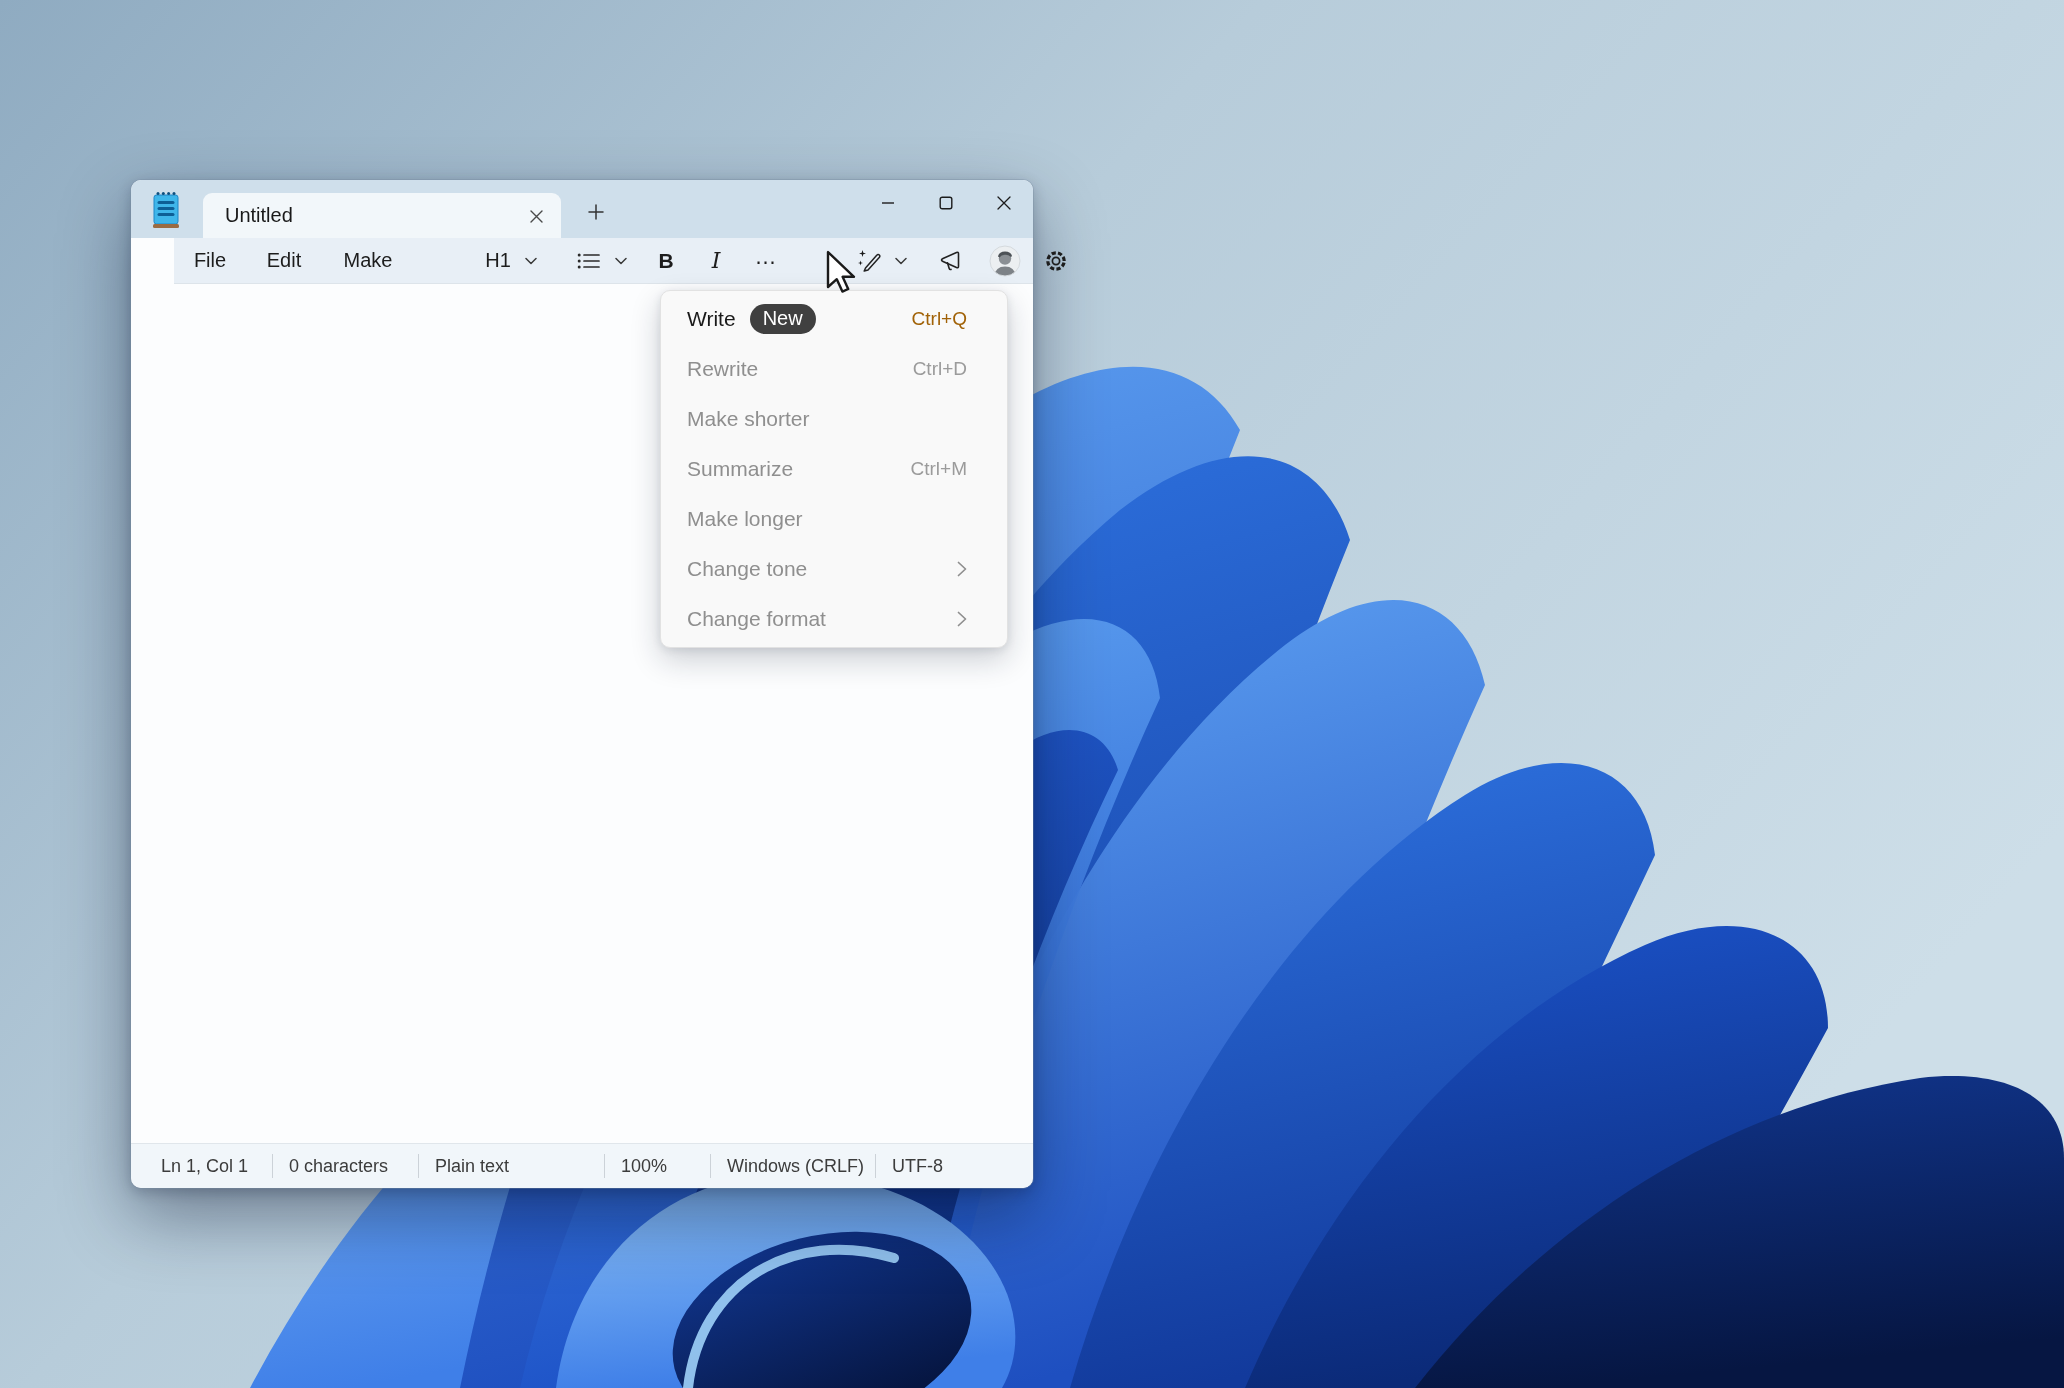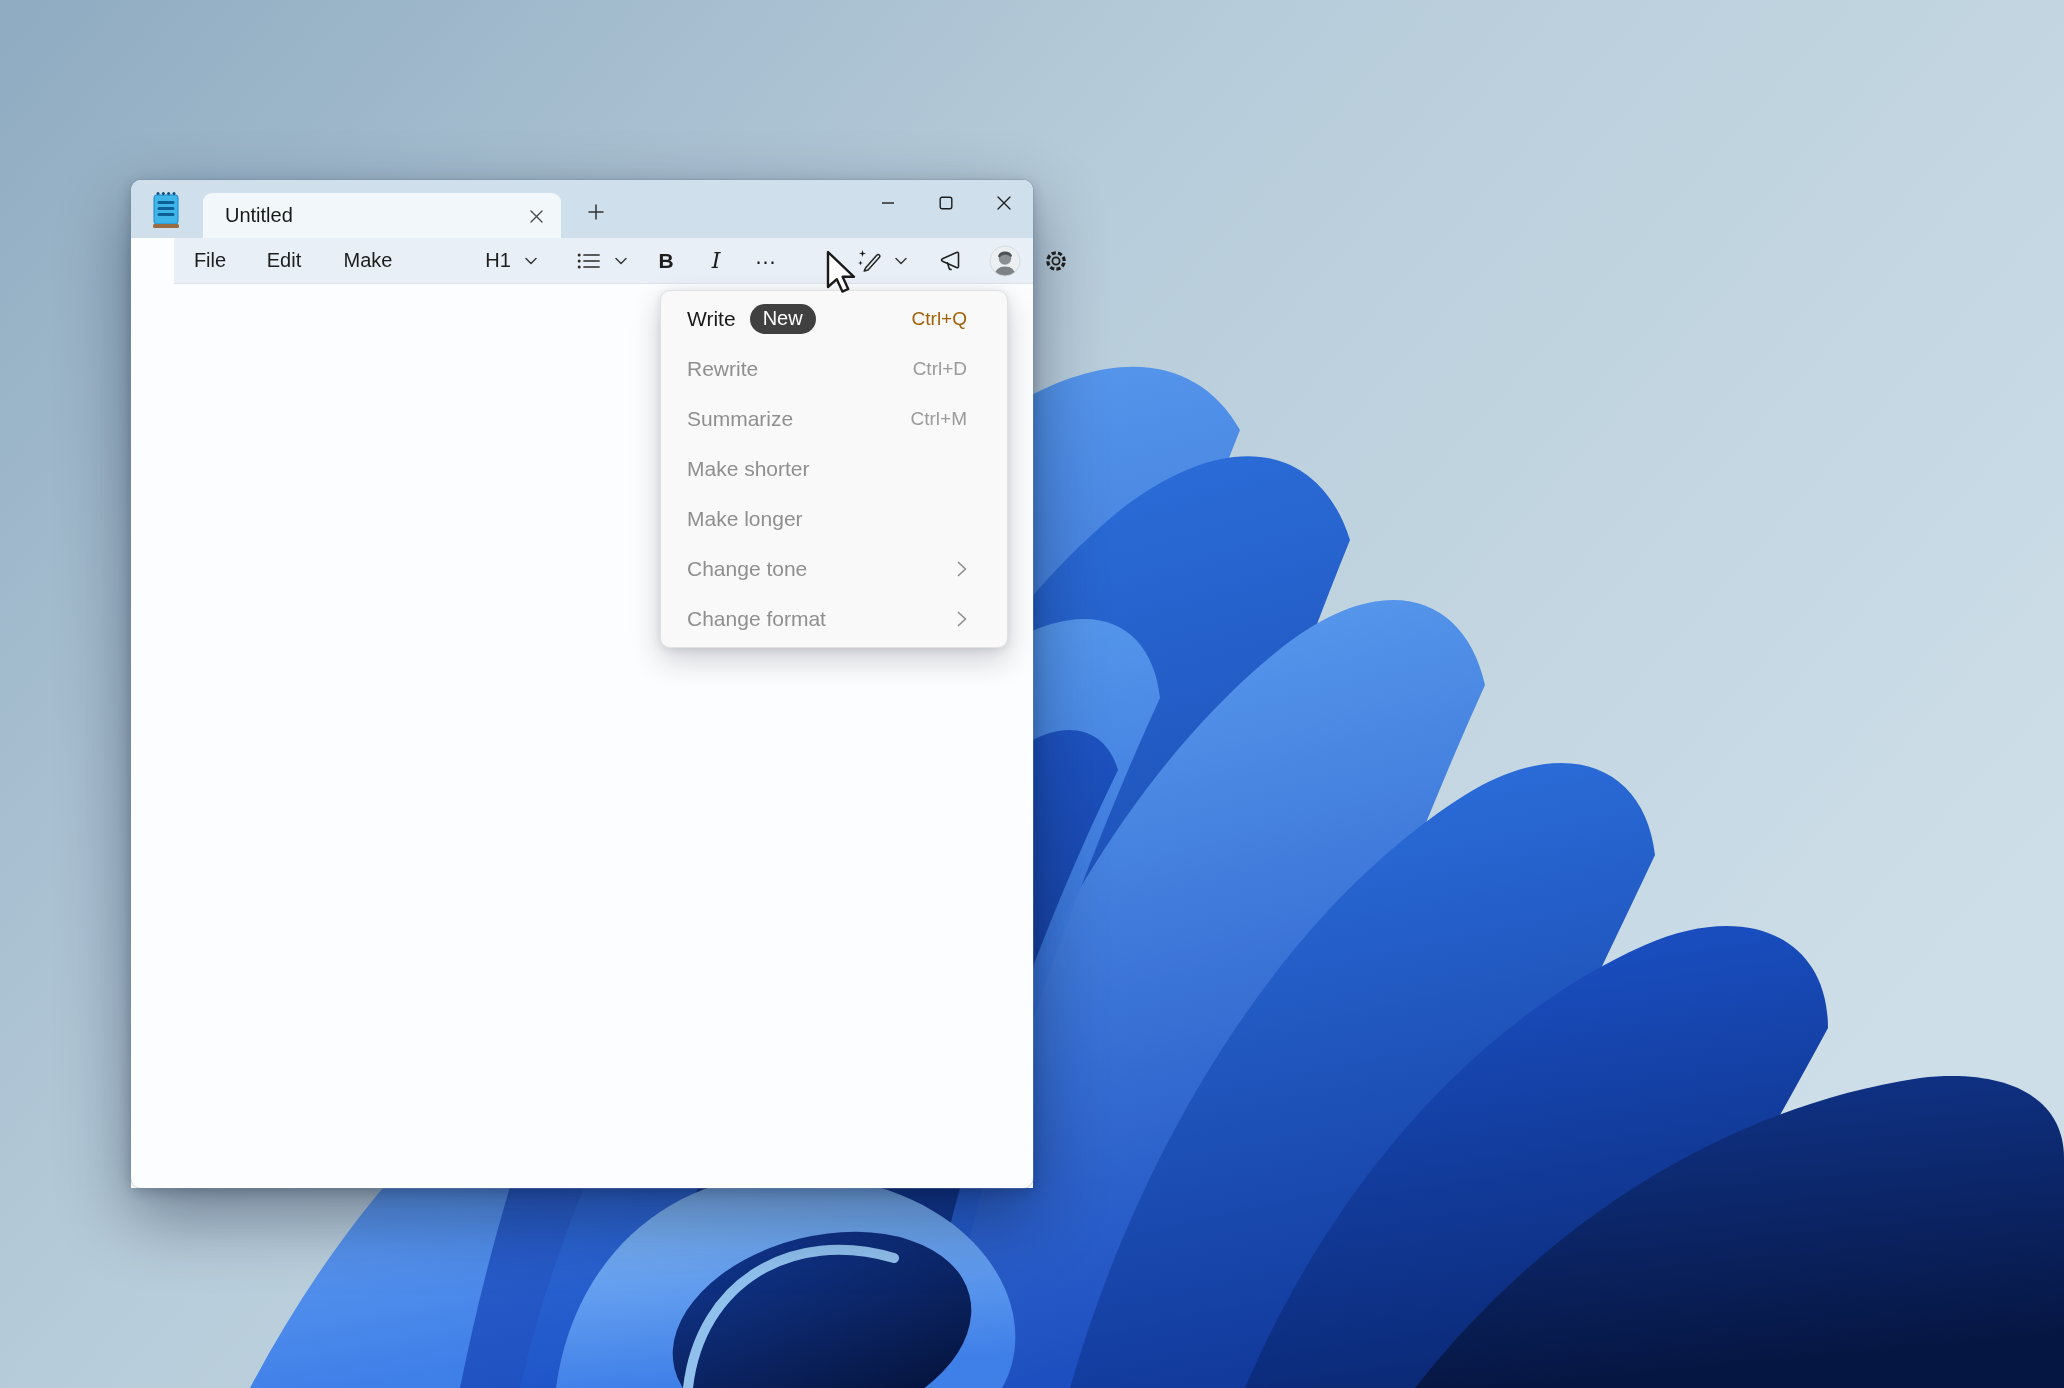--- a/index.html
+++ b/index.html
@@ -243,41 +243,54 @@
       <div class="tb" style="left:882px; width:44px">
         <svg width="26" height="26" viewBox="0 0 26 26">
           <circle cx="13" cy="13" r="8.2" fill="none" stroke="#1d1d1d" stroke-width="3.2" stroke-dasharray="4.2 2.25" transform="rotate(12 13 13)"></circle>
           <circle cx="13" cy="13" r="3.6" fill="none" stroke="#1d1d1d" stroke-width="1.7"></circle>
         </svg>
       </div>
     </div>
 
     <div class="editor"></div>
 
+    <div class="statusbar">
+      <div class="sb-cell first" style="width:141px">Ln 1, Col 1</div>
+      <div class="sb-divider"></div>
+      <div class="sb-cell" style="width:145px">0 characters</div>
+      <div class="sb-divider"></div>
+      <div class="sb-cell" style="width:185px">Plain text</div>
+      <div class="sb-divider"></div>
+      <div class="sb-cell" style="width:105px">100%</div>
+      <div class="sb-divider"></div>
+      <div class="sb-cell" style="width:164px">Windows (CRLF)</div>
+      <div class="sb-divider"></div>
+      <div class="sb-cell">UTF-8</div>
+    </div>
   </div>
 
   <div class="ai-menu">
     <div class="ai-row enabled">
       <span class="ai-label">Write</span>
       <span class="ai-badge">New</span>
       <span class="ai-spacer"></span>
       <span class="ai-shortcut">Ctrl+Q</span>
     </div>
     <div class="ai-row">
       <span class="ai-label">Rewrite</span>
       <span class="ai-spacer"></span>
       <span class="ai-shortcut">Ctrl+D</span>
     </div>
     <div class="ai-row">
+      <span class="ai-label">Make shorter</span>
+    </div>
+    <div class="ai-row">
       <span class="ai-label">Summarize</span>
       <span class="ai-spacer"></span>
       <span class="ai-shortcut">Ctrl+M</span>
-    </div>
-    <div class="ai-row">
-      <span class="ai-label">Make shorter</span>
     </div>
     <div class="ai-row">
       <span class="ai-label">Make longer</span>
     </div>
     <div class="ai-row">
       <span class="ai-label">Change tone</span>
       <span class="ai-spacer"></span>
       <svg width="10" height="16" viewBox="0 0 10 16">
         <path d="M1.5,1.5 L8.5,8 L1.5,14.5" fill="none" stroke="#8f8f8f" stroke-width="1.7" stroke-linecap="round" stroke-linejoin="round"></path>
       </svg>

